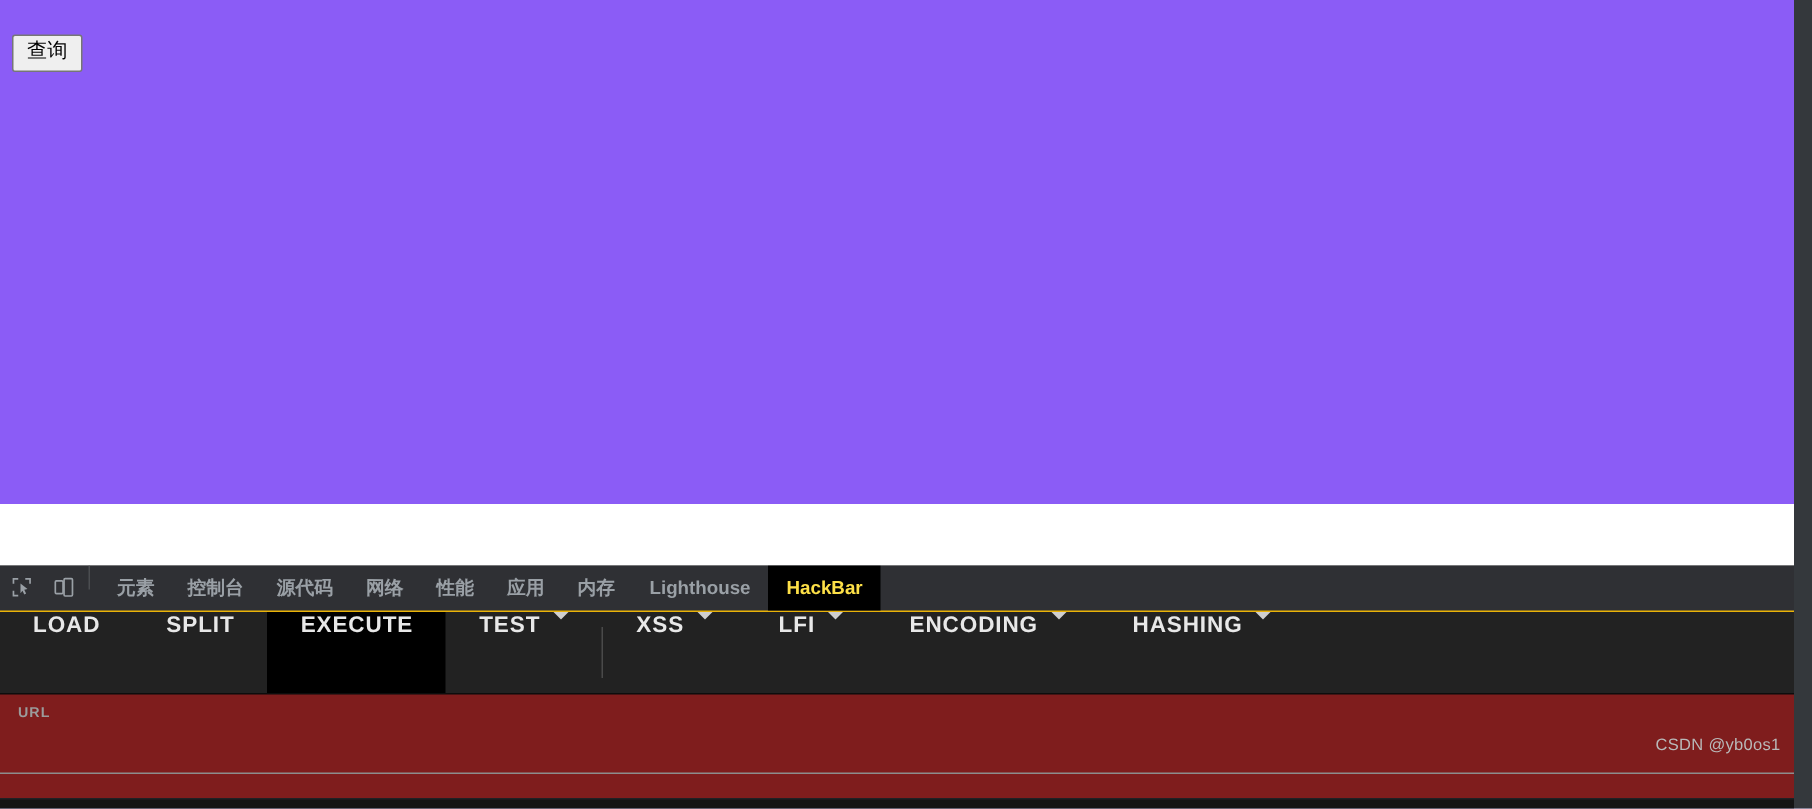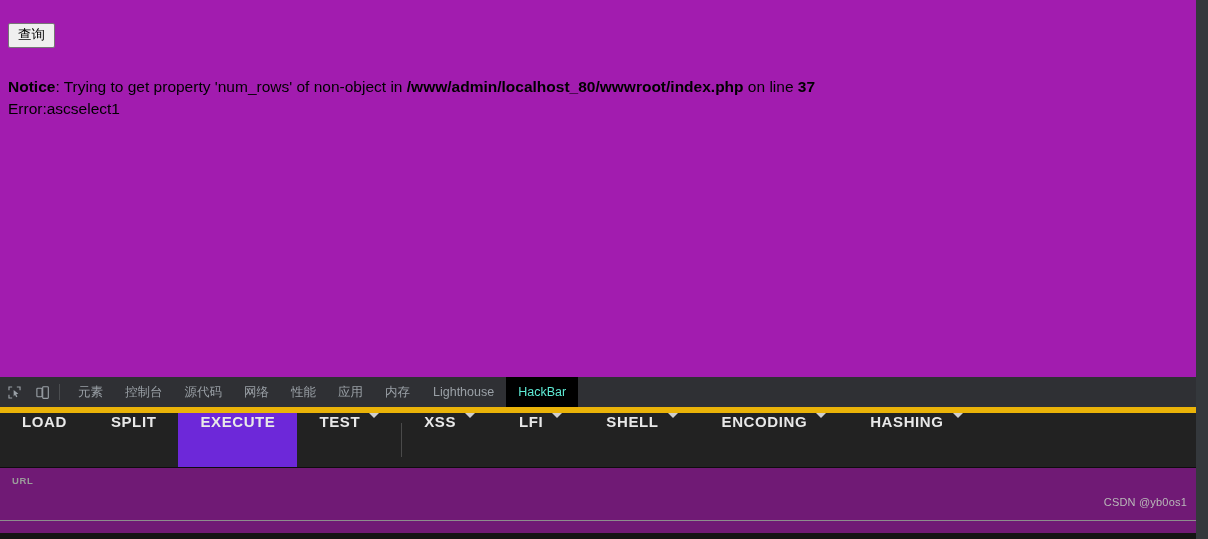--- a/index.html
+++ b/index.html
@@ -14,22 +14,22 @@
     font-family: "Liberation Sans", sans-serif;
     position: relative;
   }
 
   
   #page-area {
     position: absolute;
     left: 0;
     top: 0;
     width: 1196px;
-    height: 377px;
-    background: #a21caf;
+    height: 336px;
+    background: #8b5cf6;
     overflow: hidden;
   }
 
   .query-button {
     position: absolute;
     left: 8px;
     top: 23px;
     padding: 3px 9px 4px 9px;
     font-family: "DejaVu Sans", "Liberation Sans", sans-serif;
     font-size: 13.5px;
@@ -79,23 +79,23 @@
     background: #202124;
     overflow: hidden;
   }
 
   
   .tabstrip {
     position: relative;
     height: 30px;
     background: #2f3034;
     display: flex;
-    align-items: center;
-    border-bottom: 6px solid #eab308;
+    border-bottom: 1px solid #eab308;
     white-space: nowrap;
+    font-weight: bold;
   }
   .dt-icon {
     width: 28px;
     height: 28px;
     display: flex;
     align-items: center;
     justify-content: center;
     flex: 0 0 auto;
     cursor: default;
   }
@@ -119,21 +119,21 @@
     align-items: center;
     gap: 5px;
   }
   .tab.cjk {
     font-family: "DejaVu Sans", "Liberation Sans", sans-serif;
     font-size: 12.5px;
     padding: 0 11px;
   }
   .tab.active {
     background: #000000;
-    color: #5eead4;
+    color: #fde047;
   }
   .flask-icon { display: inline-block; }
 
   
   .hb-toolbar {
     position: relative;
     height: 54px;
     background: #222222;
     display: flex;
     align-items: stretch;
@@ -146,40 +146,40 @@
     justify-content: center;
     gap: 9px;
     padding: 0 22px;
     font-size: 15px;
     font-weight: bold;
     letter-spacing: 0.6px;
     color: #e8e8e8;
     cursor: default;
     flex: 0 0 auto;
   }
-  .hb-btn.highlight { background: #6d28d9; }
+  .hb-btn.highlight { background: #000000; }
   .hb-sep {
     width: 1px;
     background: #4a4a4a;
     margin: 10px 0;
     flex: 0 0 auto;
   }
   .caret {
     width: 0; height: 0;
     border-left: 5px solid transparent;
     border-right: 5px solid transparent;
     border-top: 5px solid #cfcfcf;
     display: inline-block;
   }
 
   
   .hb-url-panel {
     position: relative;
     height: 69px;
-    background: #701a75;
+    background: #7f1d1d;
     border-top: 1px solid #0d0d0d;
   }
   .url-label {
     position: absolute;
     left: 12px;
     top: 7px;
     font-size: 9.5px;
     font-weight: bold;
     letter-spacing: 0.7px;
     color: #9b9b9b;
@@ -220,24 +220,20 @@
     background: #141414;
   }
 </style>
 </head>
 <body>
 
 <div id="page-area">
 
   <button class="query-button">查询</button>
 
-  <div class="notice-block">
-    <b>Notice</b><span>: </span><span>Trying to get property 'num_rows' of non-object in </span><b>/www/admin/localhost_80/wwwroot/index.php</b><span> on line </span><b>37</b>
-    <span class="error-line">Error:ascselect1</span>
-  </div>
 
 </div>
 
 <div id="devtools">
 
   <div class="tabstrip">
 
     <div class="dt-icon">
       <svg width="15" height="15" viewBox="0 0 16 16">
         <path d="M1.5 1.5h4v1.2h-2.8v2.8h-1.2z" fill="#9aa0a6"></path>
@@ -284,24 +280,20 @@
     <div class="hb-sep"></div>
     <div class="hb-btn">
       <span>XSS</span>
       <span class="caret"></span>
     </div>
     <div class="hb-btn">
       <span>LFI</span>
       <span class="caret"></span>
     </div>
     <div class="hb-btn">
-      <span>SHELL</span>
-      <span class="caret"></span>
-    </div>
-    <div class="hb-btn">
       <span>ENCODING</span>
       <span class="caret"></span>
     </div>
     <div class="hb-btn">
       <span>HASHING</span>
       <span class="caret"></span>
     </div>
   </div>
 
   <div class="hb-url-panel">

